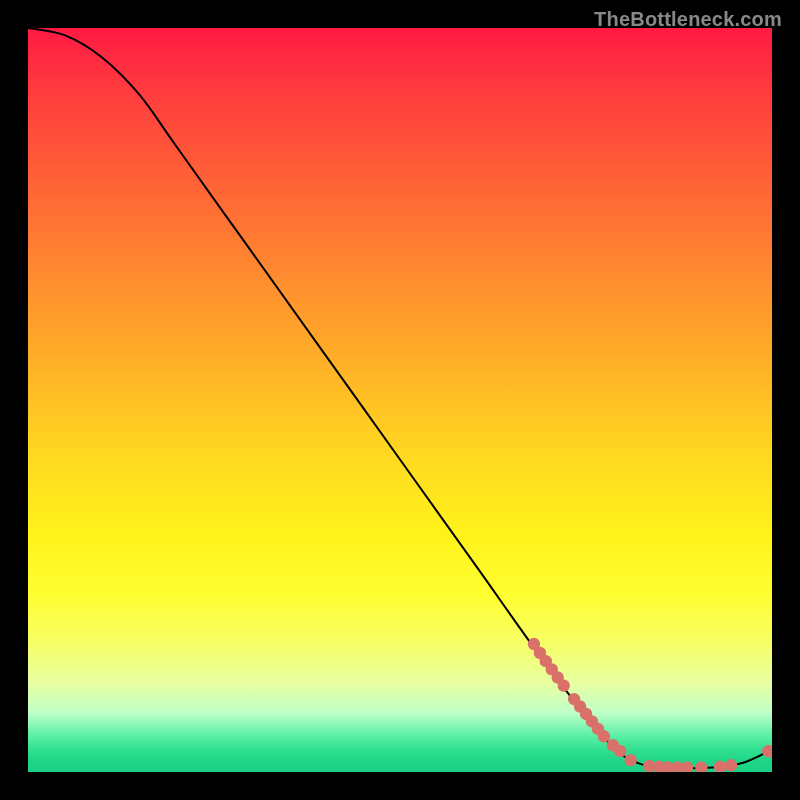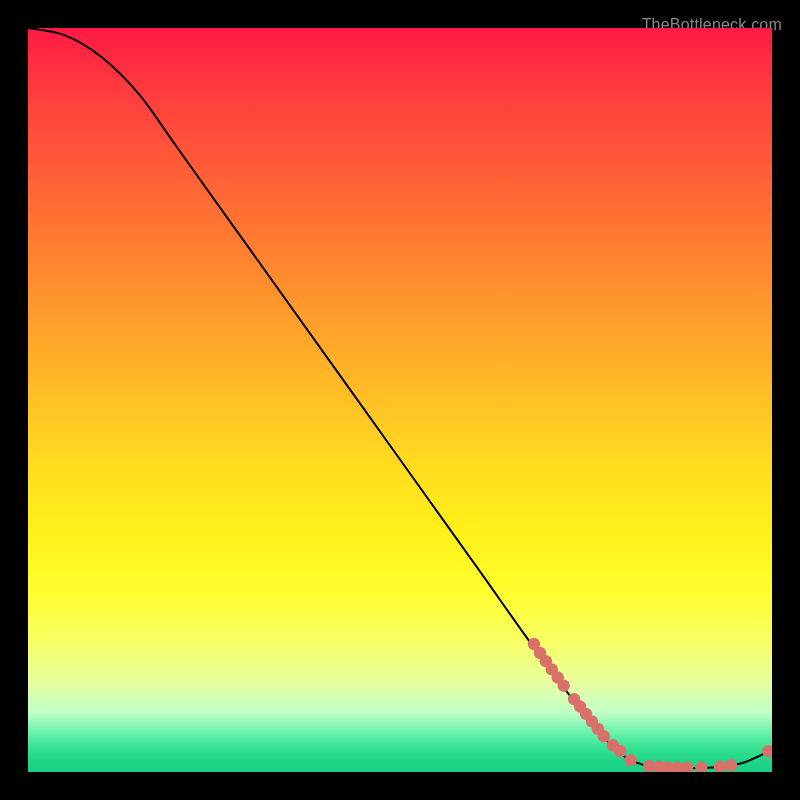--- a/index.html
+++ b/index.html
@@ -5,25 +5,25 @@
   * { margin: 0; padding: 0; box-sizing: border-box; }
   body {
     width: 800px;
     height: 800px;
     background: #000;
     position: relative;
     font-family: Arial, Helvetica, sans-serif;
   }
   .attribution {
     position: absolute;
-    top: 16px;
+    top: 8px;
     right: 18px;
     color: #888;
-    font-size: 16px;
-    font-weight: 400;
+    font-size: 20px;
+    font-weight: 700;
     letter-spacing: 0.2px;
   }
   .plot-area {
     position: absolute;
     left: 28px;
     top: 28px;
     width: 744px;
     height: 744px;
     overflow: hidden;
   }

